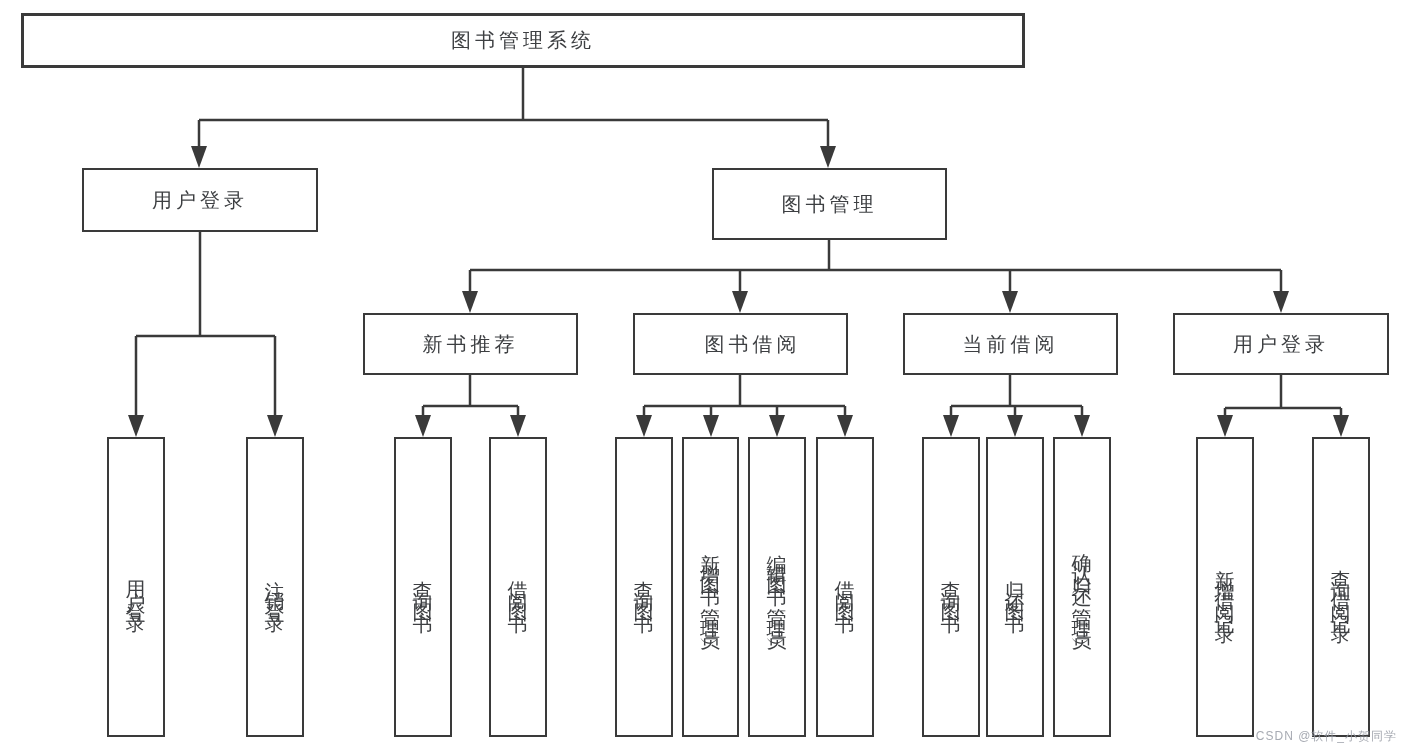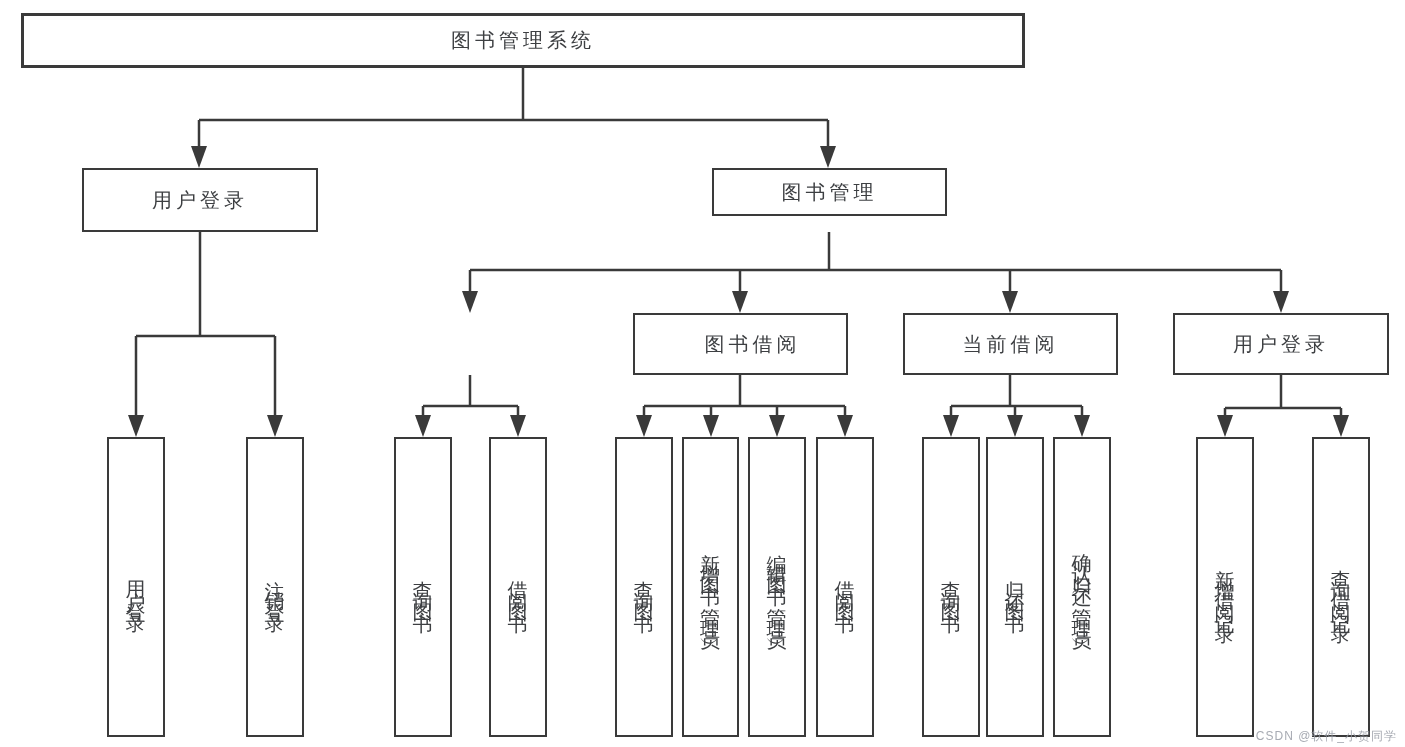--- a/index.html
+++ b/index.html
@@ -133,24 +133,27 @@
     </g>
   </svg>
 
   <div class="box root" style="left:21px; top:13px; width:1004px; height:55px;">
     <span class="h-label">图书管理系统</span>
   </div>
 
   <div class="box" style="left:82px; top:168px; width:236px; height:64px;">
     <span class="h-label">用户登录</span>
   </div>
-  <div class="box" style="left:712px; top:168px; width:235px; height:48px;">
+  <div class="box" style="left:712px; top:168px; width:235px; height:72px;">
     <span class="h-label">图书管理</span>
   </div>
 
+  <div class="box" style="left:363px; top:313px; width:215px; height:62px;">
+    <span class="h-label">新书推荐</span>
+  </div>
   <div class="box" style="left:633px; top:313px; width:215px; height:62px;padding-left:24px;">
     <span class="h-label">图书借阅</span>
   </div>
   <div class="box" style="left:903px; top:313px; width:215px; height:62px;">
     <span class="h-label">当前借阅</span>
   </div>
   <div class="box" style="left:1173px; top:313px; width:216px; height:62px;">
     <span class="h-label">用户登录</span>
   </div>
 

